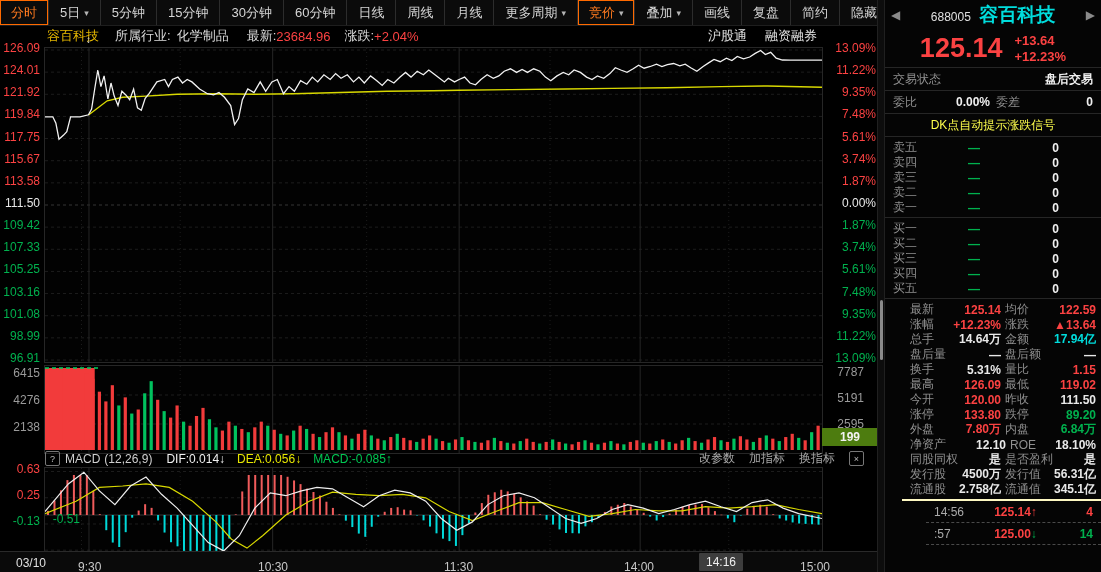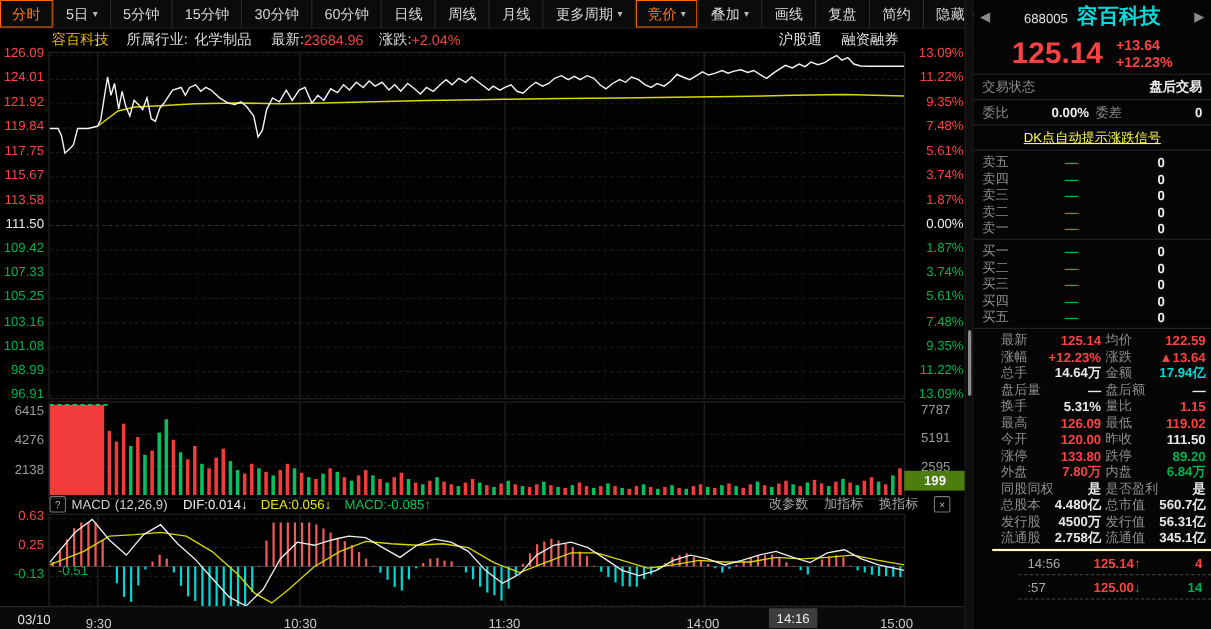--- a/index.html
+++ b/index.html
@@ -60,21 +60,21 @@
   .p-price-row{height:37px;display:flex;align-items:center;justify-content:center;
                border-bottom:1px solid #262626;}
   .p-last{color:#fb4242;font-size:27px;font-weight:700;}
   .p-chg-col{display:flex;flex-direction:column;color:#fb4242;font-size:13px;font-weight:700;
              line-height:16px;margin-left:12px;}
   .p-row{height:22px;display:flex;align-items:center;padding:0 8px;border-bottom:1px solid #262626;
          color:#909090;}
   .p-row .lbl{color:#909090;}
   .p-row .val{font-weight:700;color:#f0f0f0;}
   .dk-row{justify-content:center;}
-  .dk-link{color:#ffff4d;text-decoration:underline;cursor:pointer;}
+  .dk-link{color:#ffff4d;cursor:pointer;}
   .book{padding:3px 0 2px 0;}
   .book.asks{border-bottom:1px solid #262626;}
   .book.bids{border-bottom:1px solid #262626;}
   .book-row{height:15px;display:flex;align-items:center;padding:0 42px 0 8px;}
   .book-lbl{color:#8f8f8f;width:36px;}
   .book-dash{flex:1;text-align:center;color:#00b14e;font-weight:700;}
   .book-vol{width:40px;text-align:right;color:#f0f0f0;font-weight:700;}
   .stats{border-bottom:2px solid #fef9c3;padding:3px 0 2px 0;margin-left:17px;}
   .stat-row{height:15px;display:flex;align-items:center;padding:0 5px 0 8px;}
   .s-l{color:#8f8f8f;white-space:nowrap;}
@@ -702,30 +702,30 @@
           <span class="s-l s-l2">跌停</span>
           <span class="s-v c-green">89.20</span>
         </div>
         <div class="stat-row">
           <span class="s-l">外盘</span>
           <span class="s-v c-red">7.80万</span>
           <span class="s-l s-l2">内盘</span>
           <span class="s-v c-green">6.84万</span>
         </div>
         <div class="stat-row">
+          <span class="s-l">净资产</span>
+          <span class="s-v c-white">12.10</span>
+          <span class="s-l s-l2">ROE</span>
+          <span class="s-v c-white">18.10%</span>
+        </div>
+        <div class="stat-row">
           <span class="s-l">同股同权</span>
           <span class="s-v c-white">是</span>
           <span class="s-l s-l2">是否盈利</span>
           <span class="s-v c-white">是</span>
-        </div>
-        <div class="stat-row">
-          <span class="s-l">总股本</span>
-          <span class="s-v c-white">4.480亿</span>
-          <span class="s-l s-l2">总市值</span>
-          <span class="s-v c-white">560.7亿</span>
         </div>
         <div class="stat-row">
           <span class="s-l">发行股</span>
           <span class="s-v c-white">4500万</span>
           <span class="s-l s-l2">发行值</span>
           <span class="s-v c-white">56.31亿</span>
         </div>
         <div class="stat-row">
           <span class="s-l">流通股</span>
           <span class="s-v c-white">2.758亿</span>

